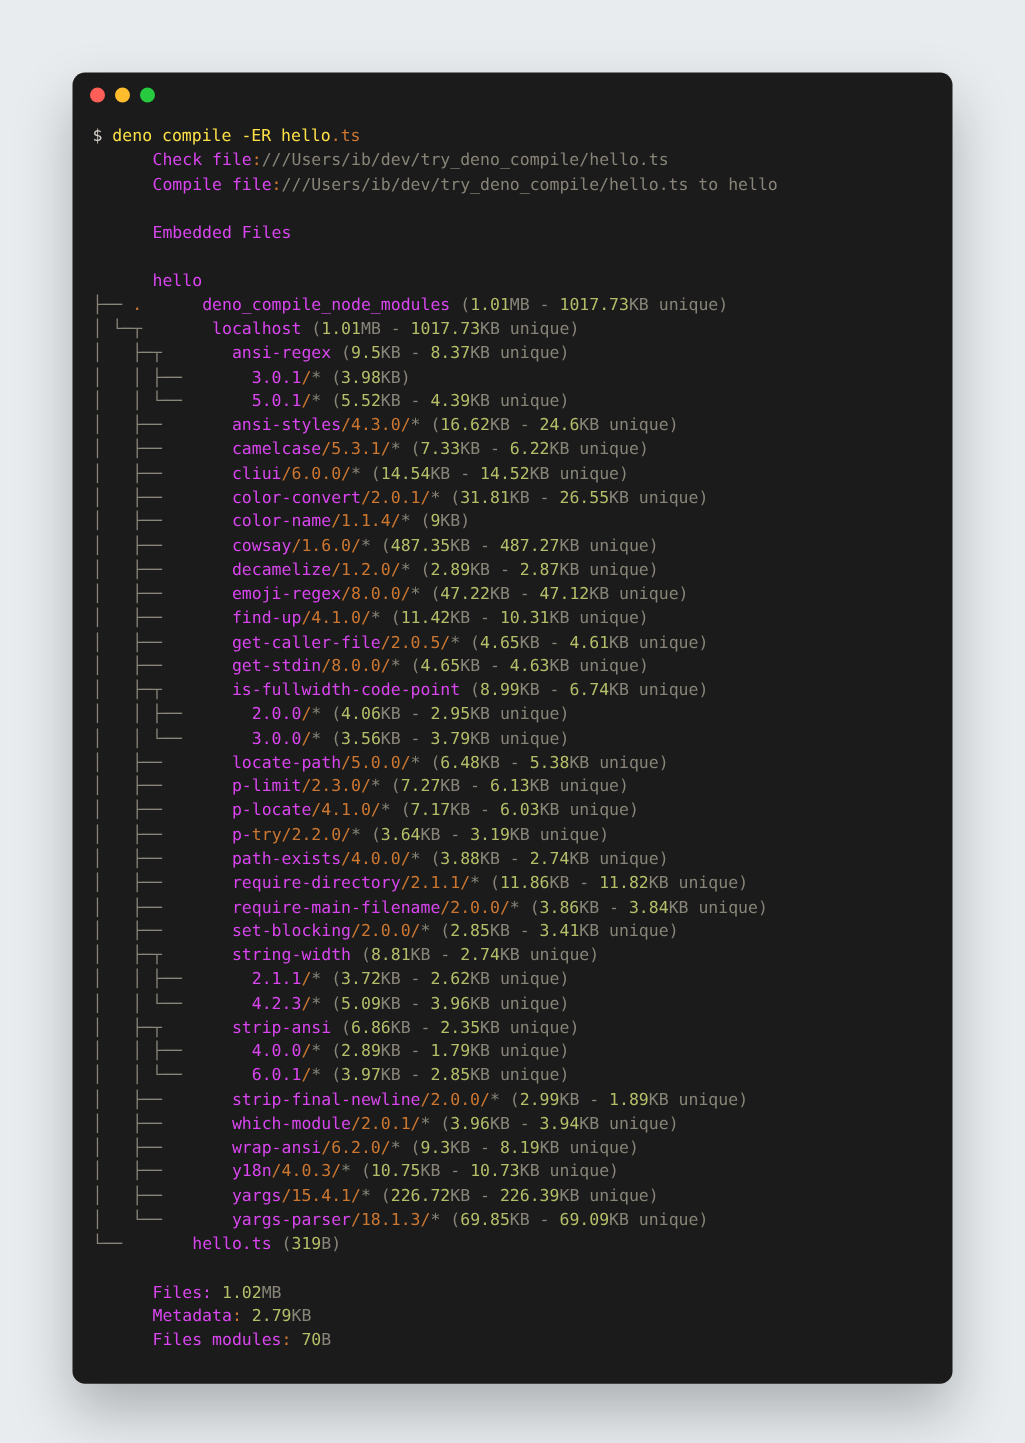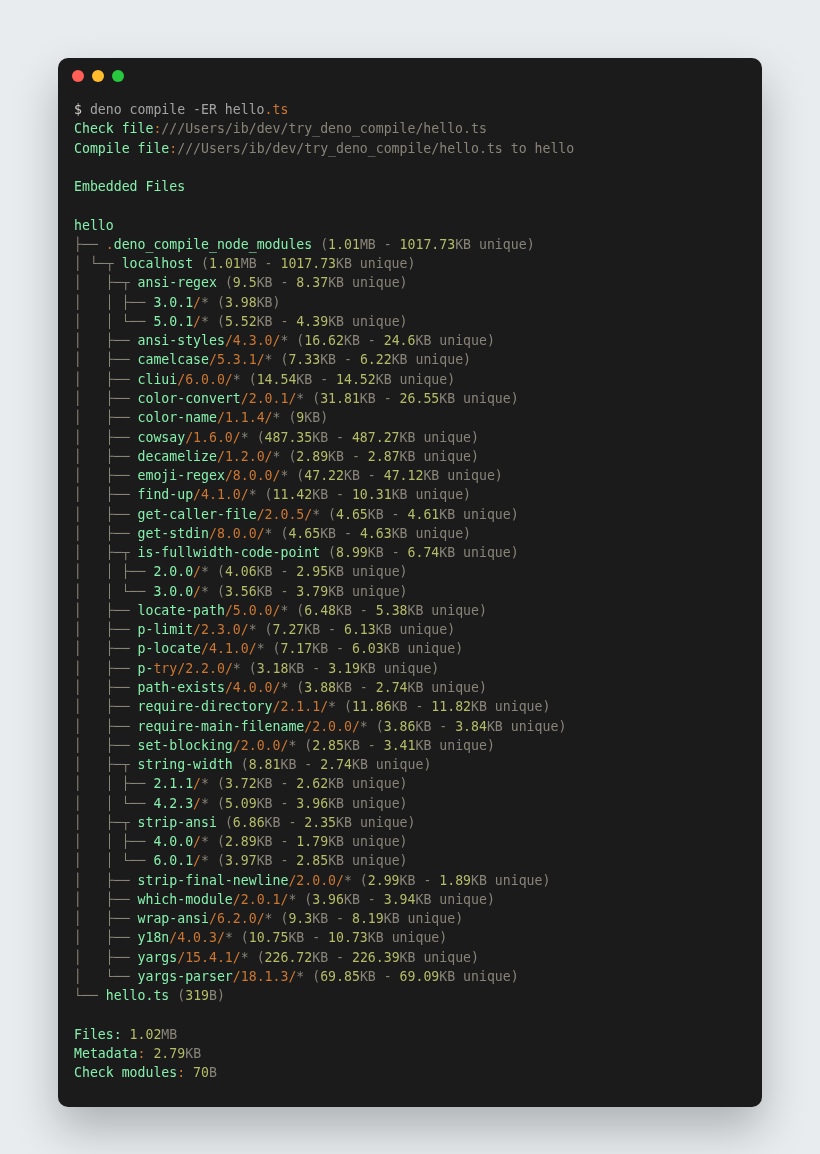--- a/index.html
+++ b/index.html
@@ -29,25 +29,25 @@
   }
   .tl-red    { background: #ff5f56; }
   .tl-yellow { background: #ffbd2e; }
   .tl-green  { background: #27c93f; }
   .term-body {
     padding: 6px 16px 24px 16px;
     color: #d4cfc9;
     white-space: pre;
   }
   .prompt { color: #d4cfc9; }
-  .cmd    { color: #a3a3a3; }
+  .cmd    { color: #fde047; }
   .kw     { color: #cc7731; }   
   .dim    { color: #888478; }   
   .num    { color: #b5bd68; }   
-  .file   { color: #86efac; }
+  .file   { color: #d946ef; margin-left: 48px; }
 </style>
 </head>
 <body>
 
 <div class="terminal">
   <div class="titlebar">
     <div class="traffic-light tl-red"></div>
     <div class="traffic-light tl-yellow"></div>
     <div class="traffic-light tl-green"></div>
   </div>
@@ -73,35 +73,35 @@
 <span class="dim">│   ├── </span><span class="file">emoji-regex</span><span class="kw">/8.0.0/</span><span class="dim">* (</span><span class="num">47.22</span><span class="dim">KB - </span><span class="num">47.12</span><span class="dim">KB unique</span><span class="dim">)</span>
 <span class="dim">│   ├── </span><span class="file">find-up</span><span class="kw">/4.1.0/</span><span class="dim">* (</span><span class="num">11.42</span><span class="dim">KB - </span><span class="num">10.31</span><span class="dim">KB unique</span><span class="dim">)</span>
 <span class="dim">│   ├── </span><span class="file">get-caller-file</span><span class="kw">/2.0.5/</span><span class="dim">* (</span><span class="num">4.65</span><span class="dim">KB - </span><span class="num">4.61</span><span class="dim">KB unique</span><span class="dim">)</span>
 <span class="dim">│   ├── </span><span class="file">get-stdin</span><span class="kw">/8.0.0/</span><span class="dim">* (</span><span class="num">4.65</span><span class="dim">KB - </span><span class="num">4.63</span><span class="dim">KB unique</span><span class="dim">)</span>
 <span class="dim">│   ├─┬ </span><span class="file">is-fullwidth-code-point</span><span class="dim"> (</span><span class="num">8.99</span><span class="dim">KB - </span><span class="num">6.74</span><span class="dim">KB unique</span><span class="dim">)</span>
 <span class="dim">│   │ ├── </span><span class="file">2.0.0</span><span class="kw">/</span><span class="dim">* (</span><span class="num">4.06</span><span class="dim">KB - </span><span class="num">2.95</span><span class="dim">KB unique</span><span class="dim">)</span>
 <span class="dim">│   │ └── </span><span class="file">3.0.0</span><span class="kw">/</span><span class="dim">* (</span><span class="num">3.56</span><span class="dim">KB - </span><span class="num">3.79</span><span class="dim">KB unique</span><span class="dim">)</span>
 <span class="dim">│   ├── </span><span class="file">locate-path</span><span class="kw">/5.0.0/</span><span class="dim">* (</span><span class="num">6.48</span><span class="dim">KB - </span><span class="num">5.38</span><span class="dim">KB unique</span><span class="dim">)</span>
 <span class="dim">│   ├── </span><span class="file">p-limit</span><span class="kw">/2.3.0/</span><span class="dim">* (</span><span class="num">7.27</span><span class="dim">KB - </span><span class="num">6.13</span><span class="dim">KB unique</span><span class="dim">)</span>
 <span class="dim">│   ├── </span><span class="file">p-locate</span><span class="kw">/4.1.0/</span><span class="dim">* (</span><span class="num">7.17</span><span class="dim">KB - </span><span class="num">6.03</span><span class="dim">KB unique</span><span class="dim">)</span>
-<span class="dim">│   ├── </span><span class="file">p-</span><span class="kw">try</span><span class="kw">/2.2.0/</span><span class="dim">* (</span><span class="num">3.18</span><span class="dim">KB - </span><span class="num">3.19</span><span class="dim">KB unique</span><span class="dim">)</span>
+<span class="dim">│   ├── </span><span class="file">p-</span><span class="kw">try</span><span class="kw">/2.2.0/</span><span class="dim">* (</span><span class="num">3.64</span><span class="dim">KB - </span><span class="num">3.19</span><span class="dim">KB unique</span><span class="dim">)</span>
 <span class="dim">│   ├── </span><span class="file">path-exists</span><span class="kw">/4.0.0/</span><span class="dim">* (</span><span class="num">3.88</span><span class="dim">KB - </span><span class="num">2.74</span><span class="dim">KB unique</span><span class="dim">)</span>
 <span class="dim">│   ├── </span><span class="file">require-directory</span><span class="kw">/2.1.1/</span><span class="dim">* (</span><span class="num">11.86</span><span class="dim">KB - </span><span class="num">11.82</span><span class="dim">KB unique</span><span class="dim">)</span>
 <span class="dim">│   ├── </span><span class="file">require-main-filename</span><span class="kw">/2.0.0/</span><span class="dim">* (</span><span class="num">3.86</span><span class="dim">KB - </span><span class="num">3.84</span><span class="dim">KB unique</span><span class="dim">)</span>
 <span class="dim">│   ├── </span><span class="file">set-blocking</span><span class="kw">/2.0.0/</span><span class="dim">* (</span><span class="num">2.85</span><span class="dim">KB - </span><span class="num">3.41</span><span class="dim">KB unique</span><span class="dim">)</span>
 <span class="dim">│   ├─┬ </span><span class="file">string-width</span><span class="dim"> (</span><span class="num">8.81</span><span class="dim">KB - </span><span class="num">2.74</span><span class="dim">KB unique</span><span class="dim">)</span>
 <span class="dim">│   │ ├── </span><span class="file">2.1.1</span><span class="kw">/</span><span class="dim">* (</span><span class="num">3.72</span><span class="dim">KB - </span><span class="num">2.62</span><span class="dim">KB unique</span><span class="dim">)</span>
 <span class="dim">│   │ └── </span><span class="file">4.2.3</span><span class="kw">/</span><span class="dim">* (</span><span class="num">5.09</span><span class="dim">KB - </span><span class="num">3.96</span><span class="dim">KB unique</span><span class="dim">)</span>
 <span class="dim">│   ├─┬ </span><span class="file">strip-ansi</span><span class="dim"> (</span><span class="num">6.86</span><span class="dim">KB - </span><span class="num">2.35</span><span class="dim">KB unique</span><span class="dim">)</span>
 <span class="dim">│   │ ├── </span><span class="file">4.0.0</span><span class="kw">/</span><span class="dim">* (</span><span class="num">2.89</span><span class="dim">KB - </span><span class="num">1.79</span><span class="dim">KB unique</span><span class="dim">)</span>
 <span class="dim">│   │ └── </span><span class="file">6.0.1</span><span class="kw">/</span><span class="dim">* (</span><span class="num">3.97</span><span class="dim">KB - </span><span class="num">2.85</span><span class="dim">KB unique</span><span class="dim">)</span>
 <span class="dim">│   ├── </span><span class="file">strip-final-newline</span><span class="kw">/2.0.0/</span><span class="dim">* (</span><span class="num">2.99</span><span class="dim">KB - </span><span class="num">1.89</span><span class="dim">KB unique</span><span class="dim">)</span>
 <span class="dim">│   ├── </span><span class="file">which-module</span><span class="kw">/2.0.1/</span><span class="dim">* (</span><span class="num">3.96</span><span class="dim">KB - </span><span class="num">3.94</span><span class="dim">KB unique</span><span class="dim">)</span>
 <span class="dim">│   ├── </span><span class="file">wrap-ansi</span><span class="kw">/6.2.0/</span><span class="dim">* (</span><span class="num">9.3</span><span class="dim">KB - </span><span class="num">8.19</span><span class="dim">KB unique</span><span class="dim">)</span>
 <span class="dim">│   ├── </span><span class="file">y18n</span><span class="kw">/4.0.3/</span><span class="dim">* (</span><span class="num">10.75</span><span class="dim">KB - </span><span class="num">10.73</span><span class="dim">KB unique</span><span class="dim">)</span>
 <span class="dim">│   ├── </span><span class="file">yargs</span><span class="kw">/15.4.1/</span><span class="dim">* (</span><span class="num">226.72</span><span class="dim">KB - </span><span class="num">226.39</span><span class="dim">KB unique</span><span class="dim">)</span>
 <span class="dim">│   └── </span><span class="file">yargs-parser</span><span class="kw">/18.1.3/</span><span class="dim">* (</span><span class="num">69.85</span><span class="dim">KB - </span><span class="num">69.09</span><span class="dim">KB unique</span><span class="dim">)</span>
 <span class="dim">└── </span><span class="file">hello.ts</span><span class="dim"> (</span><span class="num">319</span><span class="dim">B</span><span class="dim">)</span></div>
 <span class="file">Files: </span><span class="num">1.02</span><span class="dim">MB</span>
 <span class="file">Metadata</span><span class="kw">: </span><span class="num">2.79</span><span class="dim">KB</span>
-<span class="file">Check modules</span><span class="kw">: </span><span class="num">70</span><span class="dim">B</span>
+<span class="file">Files modules</span><span class="kw">: </span><span class="num">70</span><span class="dim">B</span>
 </div>
 </div>
 
 </body></html>

